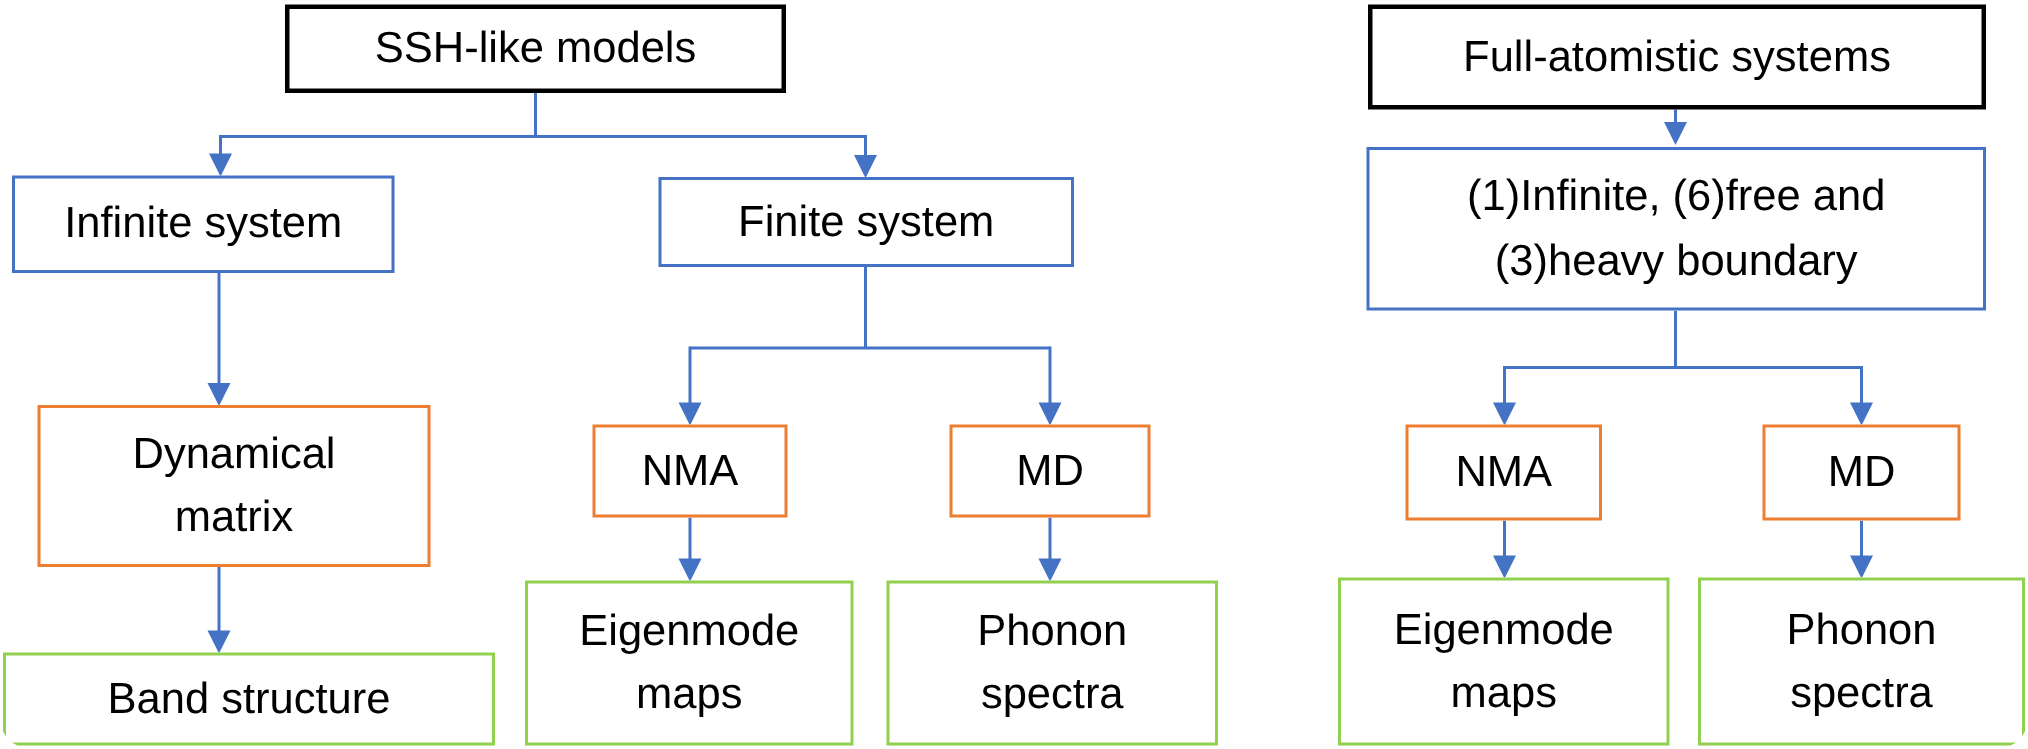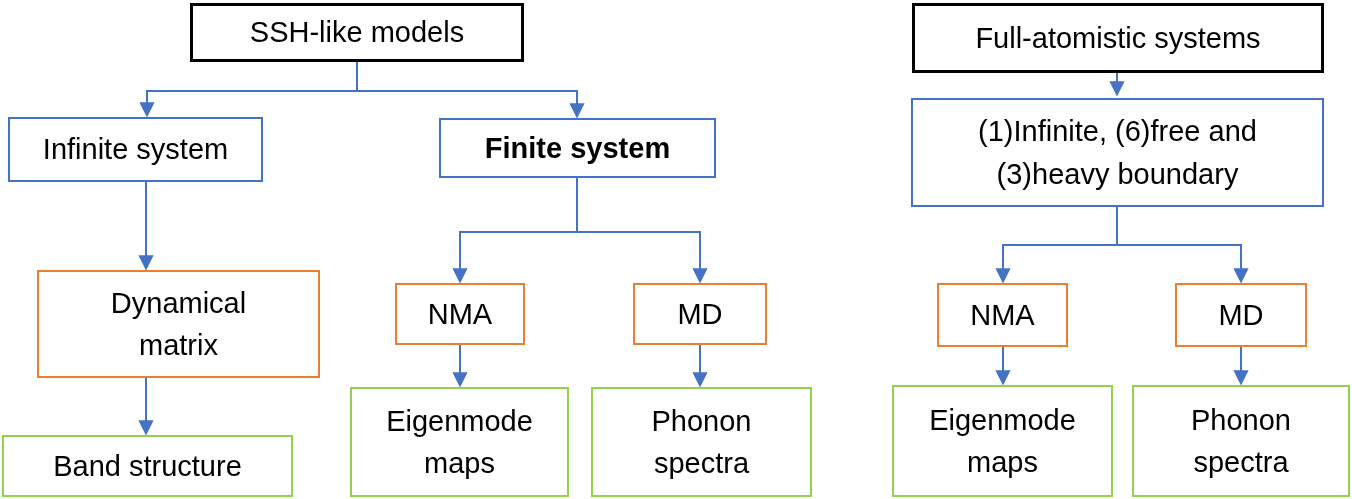--- a/index.html
+++ b/index.html
@@ -7,20 +7,21 @@
     padding: 0;
     background: #ffffff;
   }
   #diagram {
     position: relative;
     width: 1352px;
     height: 499px;
     background: #ffffff;
     font-family: "Liberation Sans", sans-serif;
     overflow: hidden;
+    border-radius: 20px;
   }
   #connectors {
     position: absolute;
     left: 0;
     top: 0;
     width: 1352px;
     height: 499px;
     pointer-events: none;
   }
   .connector {
@@ -45,23 +46,23 @@
     white-space: pre-line;
   }
   .root-box   { border: 3px solid var(--root-border, #000000); }
   .system-box { border: 2.5px solid var(--system-border, #4472C4); }
   .method-box { border: 2.5px solid var(--method-border, #ED7D31); }
   .result-box { border: 2.5px solid var(--result-border, #92D050); }
 
   
   #box-ssh       { left: 190px;  top: 3px;   width: 334px; height: 59px; }
   #box-infinite  { left: 8px;    top: 117px; width: 255px; height: 65px; }
-  #box-finite    { left: 439px;  top: 118px; width: 277px; height: 60px; font-weight: bold; }
-  #box-dynamical { left: 25px;   top: 270px; width: 283px; height: 108px; margin-left: 12px; }
-  #box-band      { left: 2px;    top: 435px; width: 291px; height: 62px; }
+  #box-finite    { left: 439px;  top: 118px; width: 277px; height: 60px; }
+  #box-dynamical { left: 25px;   top: 270px; width: 262px; height: 108px; }
+  #box-band      { left: 2px;    top: 435px; width: 328px; height: 62px; }
   #box-nma-l     { left: 395px;  top: 283px; width: 130px; height: 62px; }
   #box-md-l      { left: 633px;  top: 283px; width: 134px; height: 62px; }
   #box-eigen-l   { left: 350px;  top: 387px; width: 219px; height: 110px; }
   #box-phonon-l  { left: 591px;  top: 387px; width: 221px; height: 110px; }
 
   
   #box-fullatom  { left: 912px;  top: 3px;   width: 412px; height: 70px; }
   #box-boundary  { left: 911px;  top: 98px;  width: 413px; height: 109px; }
   #box-nma-r     { left: 937px;  top: 283px; width: 131px; height: 64px; }
   #box-md-r      { left: 1175px; top: 283px; width: 132px; height: 64px; }

